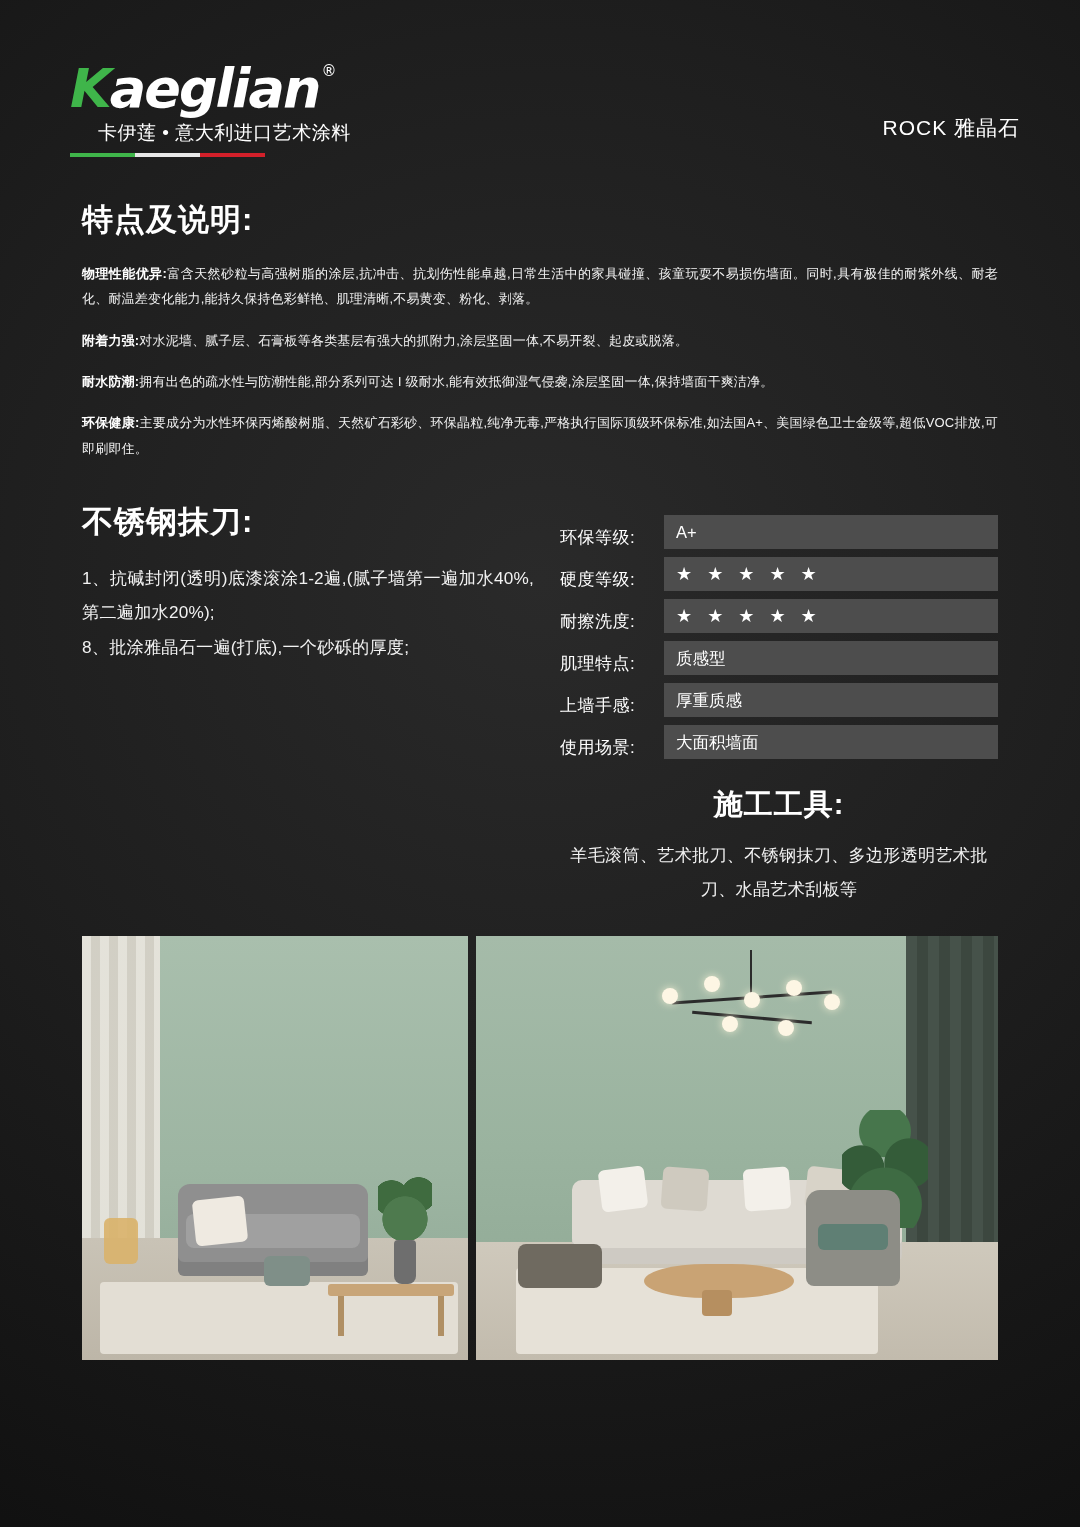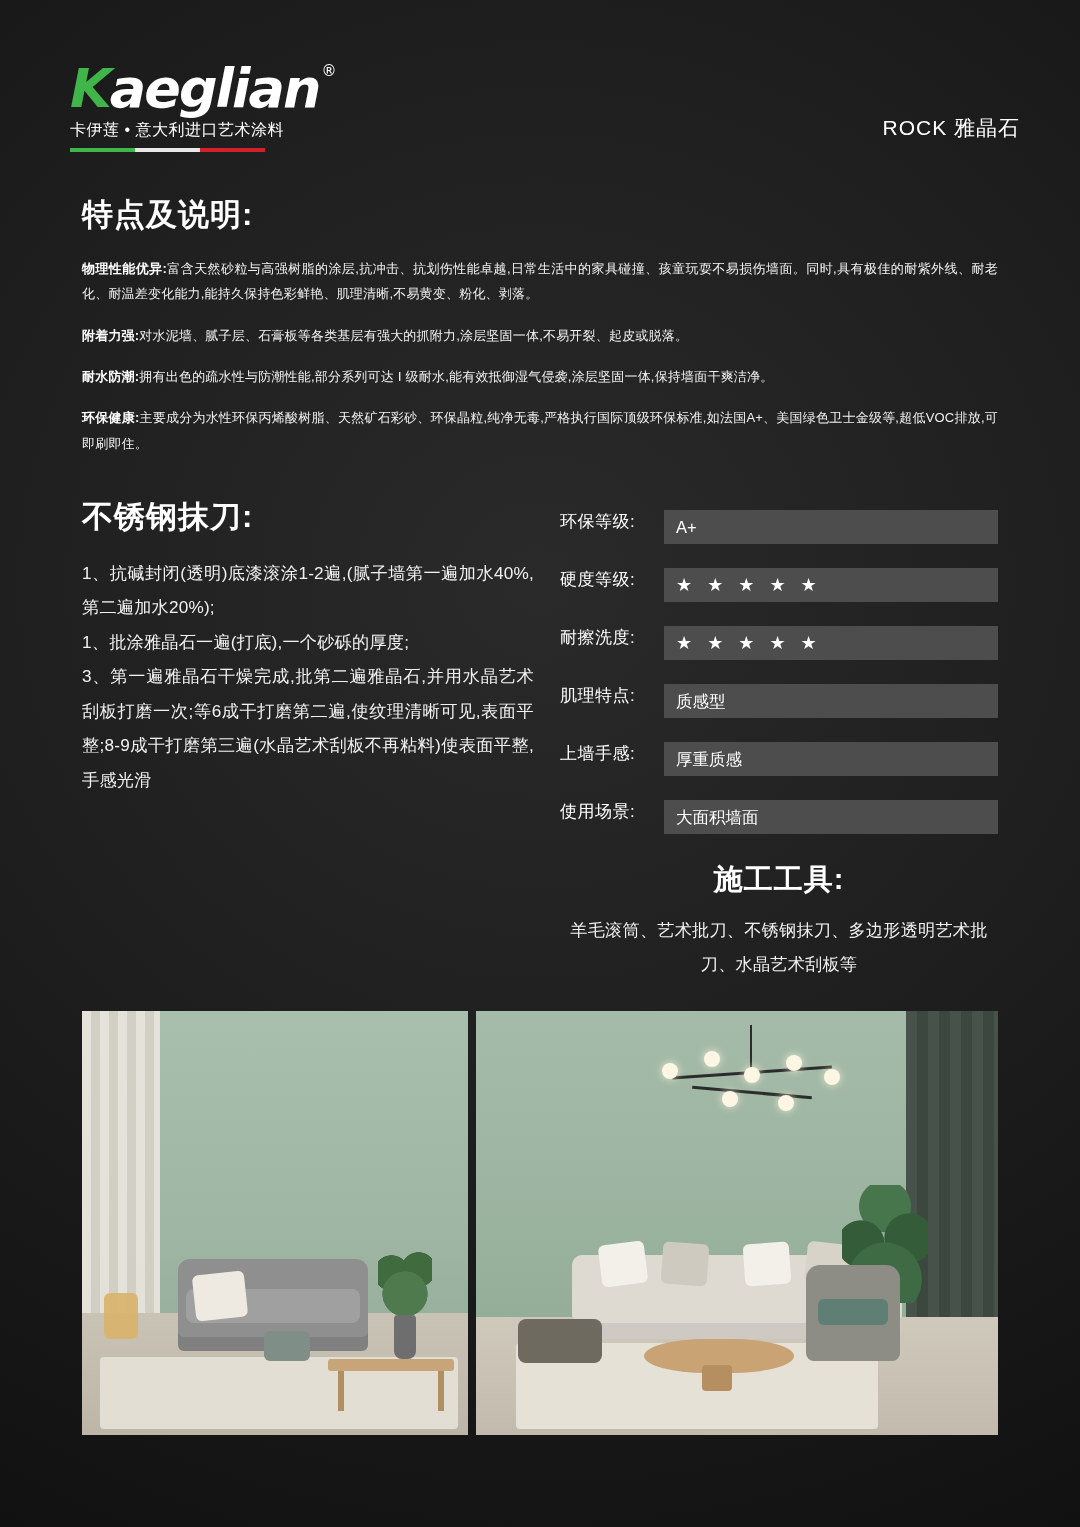--- a/index.html
+++ b/index.html
@@ -55,25 +55,26 @@
   .logo-reg {
     font-size: 15px;
     font-style: normal;
     vertical-align: top;
     position: relative;
     top: 2px;
     left: 2px;
     font-weight: normal;
   }
   .logo-sub {
-    font-size: 16px;
+    font-size: 19px;
     color: #ffffff;
     letter-spacing: 0.5px;
     margin-top: 4px;
     white-space: nowrap;
+    margin-left: 28px;
   }
   .logo-rule {
     display: flex;
     width: 195px;
     height: 4px;
     margin-top: 7px;
   }
   .logo-rule i { display: block; height: 100%; flex: 1; }
   .rule-green { background: #3fb54a; }
   .rule-white { background: #e8e8e8; }
@@ -124,22 +125,22 @@
     line-height: 2.0;
     color: #f2f2f2;
     margin: 0;
     text-align: justify;
     letter-spacing: 0.2px;
   }
   .right-col { flex: 1; padding-top: 14px; }
 
   .spec-row {
     display: flex;
-    align-items: flex-start;
-    margin-bottom: 24px;
+    align-items: flex-end;
+    margin-bottom: 8px;
     height: 34px;
   }
   .spec-label {
     width: 104px;
     flex: none;
     font-size: 17px;
     color: #ffffff;
     letter-spacing: 0.5px;
   }
   .spec-value {
@@ -348,22 +349,21 @@
     <p class="feature-p"><b>附着力强:</b><span>对水泥墙、腻子层、石膏板等各类基层有强大的抓附力,涂层坚固一体,不易开裂、起皮或脱落。</span></p>
     <p class="feature-p"><b>耐水防潮:</b><span>拥有出色的疏水性与防潮性能,部分系列可达 Ⅰ 级耐水,能有效抵御湿气侵袭,涂层坚固一体,保持墙面干爽洁净。</span></p>
     <p class="feature-p"><b>环保健康:</b><span>主要成分为水性环保丙烯酸树脂、天然矿石彩砂、环保晶粒,纯净无毒,严格执行国际顶级环保标准,如法国A+、美国绿色卫士金级等,超低VOC排放,可即刷即住。</span></p>
   </div>
 
   <div class="mid">
 
     <div class="steps">
       <div class="section-title">不锈钢抹刀:</div>
       <p class="step-p">1、抗碱封闭(透明)底漆滚涂1-2遍,(腻子墙第一遍加水40%,第二遍加水20%);</p>
-      <p class="step-p">1、批涂雅晶石一遍(打底),一个砂砾的厚度;</p>
-      <p class="step-p">3、第一遍雅晶石干燥完成,批第二遍雅晶石,并用水晶艺术刮板打磨一次;等6成干打磨第二遍,使纹理清晰可见,表面平整;8-9成干打磨第三遍(水晶艺术刮板不再粘料)使表面平整,手感光滑</p>
+      <p class="step-p">8、批涂雅晶石一遍(打底),一个砂砾的厚度;</p>
     </div>
 
     <div class="right-col">
 
       <div class="spec-row">
         <div class="spec-label">环保等级:</div>
         <div class="spec-value">A+</div>
       </div>
       <div class="spec-row">
         <div class="spec-label">硬度等级:</div>

